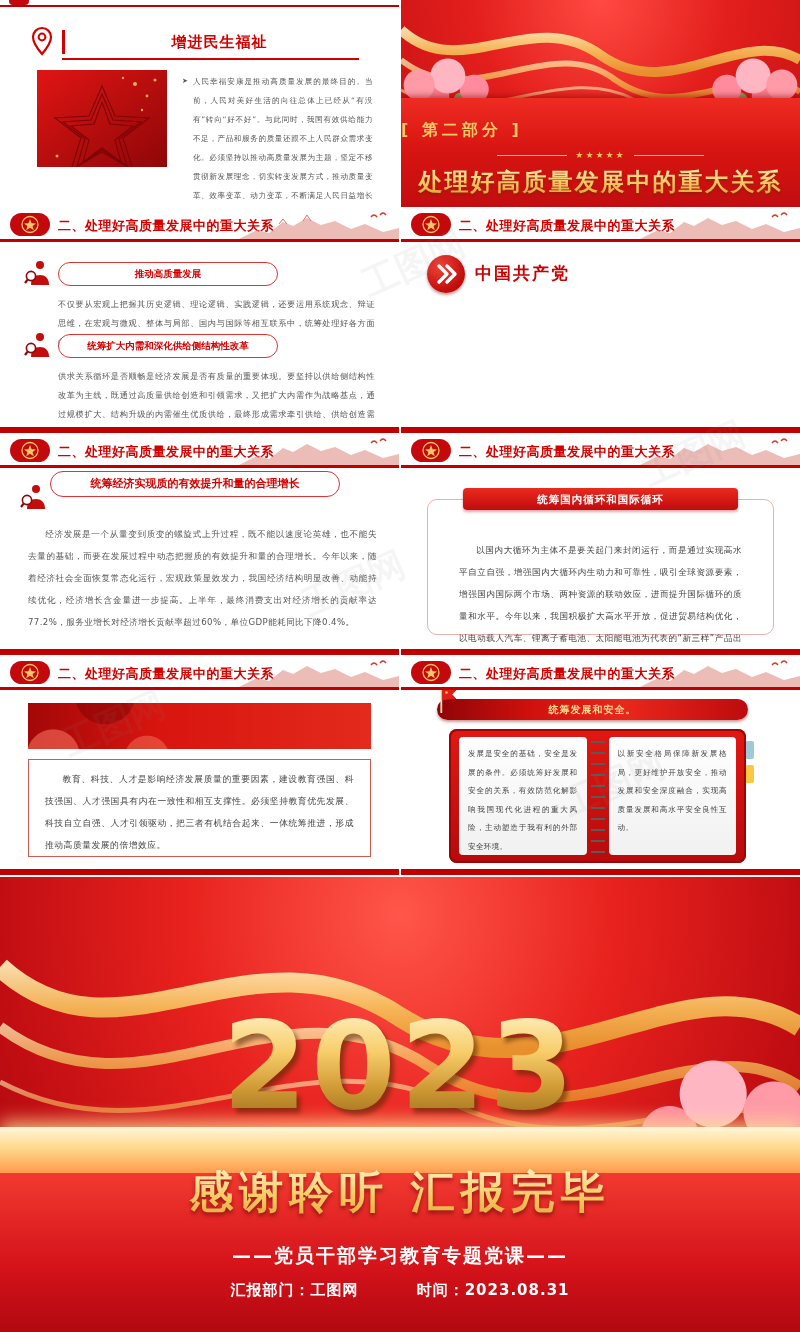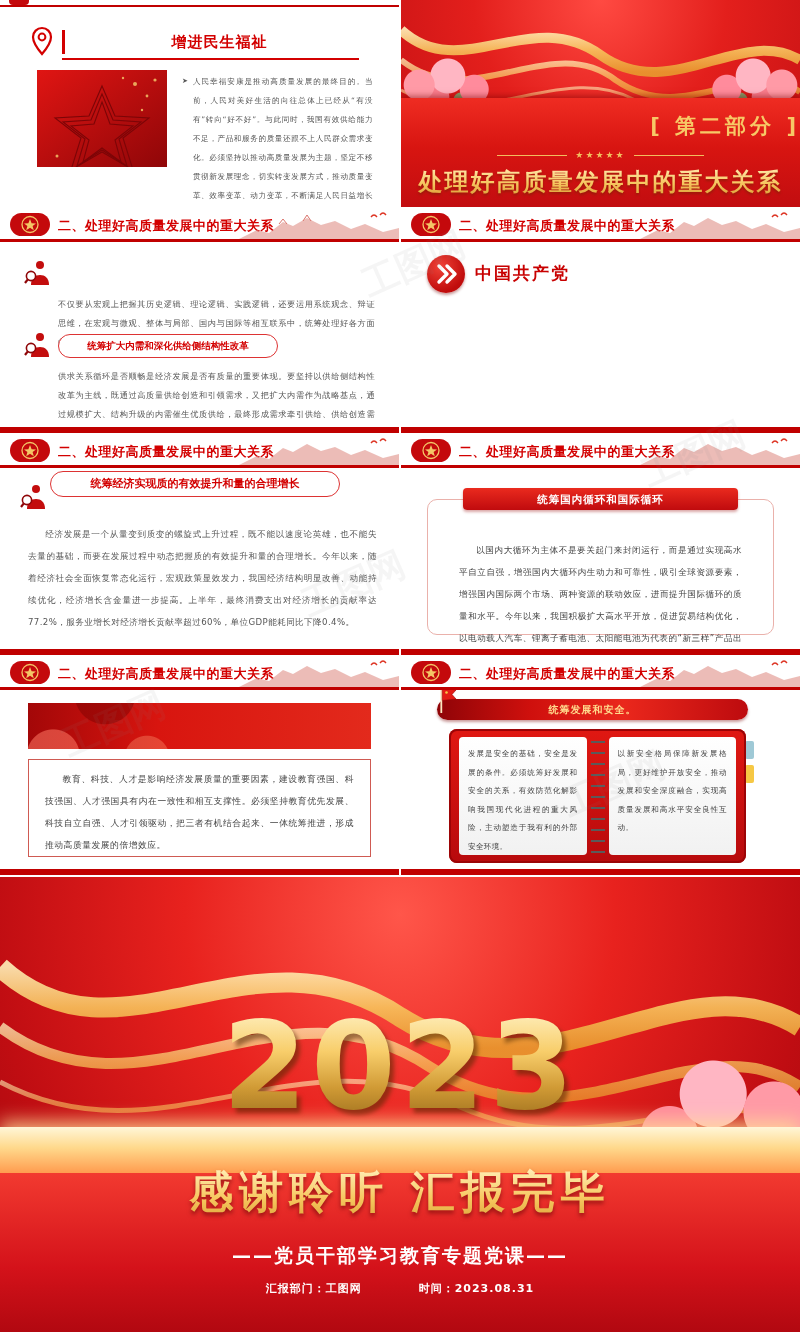--- a/index.html
+++ b/index.html
@@ -31,21 +31,21 @@
   .s1-bar{position:absolute;left:62px;top:30px;width:3px;height:24px;background:#d30000;}
   .s1-title{position:absolute;left:70px;right:30px;top:33px;text-align:center;font-size:15px;font-weight:bold;color:#d30000;letter-spacing:1px;}
   .s1-underline{position:absolute;left:62px;right:40px;top:58px;height:2px;background:#d30000;}
   .s1-img{position:absolute;left:37px;top:70px;width:130px;height:97px;}
   .s1-body{position:absolute;left:182px;right:26px;top:72px;display:flex;gap:5px;}
   .s1-bullet{color:#555;font-size:7px;line-height:19px;flex:0 0 auto;}
   .s1-text{font-size:7.6px;color:#555;line-height:19px;text-align:justify;letter-spacing:.4px;margin:0;}
   
   .cover-waves{position:absolute;left:0;top:0;width:100%;height:115px;}
   .cover-panel{position:absolute;left:0;right:0;top:98px;bottom:0;background:linear-gradient(180deg,#ef2c22 0%,#d81511 45%,#c20d10 100%);box-shadow:0 -2px 6px rgba(120,0,0,.5);}
-  .cover-part{position:absolute;top:14px;left:0;right:0;text-align:right;font-size:21px;font-weight:bold;color:#f7c866;letter-spacing:4px;}
+  .cover-part{position:absolute;top:22px;left:0;right:0;text-align:left;font-size:16px;font-weight:bold;color:#f7c866;letter-spacing:4px;}
   .cover-div{position:absolute;top:52px;left:0;right:0;display:flex;align-items:center;justify-content:center;gap:8px;}
   .dv-line{width:70px;height:1px;background:#f2bd5e;}
   .dv-stars{color:#f2bd5e;font-size:9px;letter-spacing:2px;}
   .cover-title{position:absolute;top:68px;left:0;right:0;text-align:center;font-size:24px;font-weight:800;letter-spacing:2px;
       background:linear-gradient(180deg,#ffe9ae 5%,#f6c55e 55%,#d89a33 100%);-webkit-background-clip:text;background-clip:text;color:transparent;
       filter:drop-shadow(0 2px 1px rgba(100,40,0,.45));}
   .flower{position:absolute;filter:blur(.3px);}
   
   .item-icon{position:absolute;width:28px;height:28px;}
   .pill{position:absolute;border:1px solid #d33;border-radius:13px;text-align:center;color:#d30000;font-weight:bold;background:#fff;}
@@ -86,21 +86,21 @@
   .s9-waves{position:absolute;left:0;top:30px;width:100%;height:240px;}
   .s9-band{position:absolute;left:0;right:0;top:250px;height:46px;background:linear-gradient(180deg,#fff6d8 0%,#ffd98c 45%,#ff9c4f 100%);box-shadow:0 -6px 18px rgba(255,220,150,.8);}
   .s9-bottom{position:absolute;left:0;right:0;top:296px;bottom:0;background:linear-gradient(180deg,#f23a30 0%,#d4121a 55%,#aa060e 100%);}
   .s9-year{position:absolute;top:128px;left:0;right:0;text-align:center;font-size:122px;font-weight:800;letter-spacing:4px;line-height:1;
       background:linear-gradient(180deg,#fff3c8 0%,#f8ce6b 38%,#d09a35 68%,#96691a 100%);-webkit-background-clip:text;background-clip:text;color:transparent;
       filter:drop-shadow(4px 5px 2px rgba(80,40,0,.55));z-index:4;}
   .s9-title{position:absolute;top:286px;left:0;right:0;text-align:center;font-size:44px;font-weight:800;letter-spacing:6px;
       background:linear-gradient(180deg,#ffeeb5 10%,#f7c75f 60%,#dca338 100%);-webkit-background-clip:text;background-clip:text;color:transparent;
       filter:drop-shadow(0 3px 2px rgba(90,0,0,.55));z-index:5;}
   .s9-sub{position:absolute;top:366px;left:0;right:0;text-align:center;font-size:19px;font-weight:bold;color:#fff;letter-spacing:2px;z-index:5;}
-  .s9-meta{position:absolute;top:404px;left:0;right:0;text-align:center;font-size:11px;font-weight:bold;color:#fff;letter-spacing:1px;z-index:5;}
+  .s9-meta{position:absolute;top:404px;left:0;right:0;text-align:center;font-size:15px;font-weight:bold;color:#fff;letter-spacing:1px;z-index:5;}
   .s9-meta span{margin:0 26px;}
   
   .wm{position:absolute;color:#8a8a8a;opacity:.08;font-size:36px;font-weight:bold;transform:rotate(-24deg);pointer-events:none;z-index:50;white-space:nowrap;}
 </style>
 </head>
 <body>
 
 <svg width="0" height="0" style="position:absolute">
   <defs>
     <linearGradient id="goldw" x1="0" y1="0" x2="0" y2="1">
@@ -196,20 +196,21 @@
         <path d="M2 7 Q5 3 8 7 M11 5 Q14 1 17 5" stroke="#d32" stroke-width="1.3" fill="none"></path>
       </svg>
       <div class="hdr-line"></div>
     </div>
     <svg class="item-icon" style="left:24px;top:50px;" viewBox="0 0 28 28">
       <circle cx="16" cy="6" r="4" fill="#c30d0d"></circle>
       <path d="M7 26 c0-7 4-10 9-10 s9 3 9 10 z" fill="#c30d0d"></path>
       <circle cx="7" cy="17" r="4.6" fill="#fff" stroke="#8f0608" stroke-width="1.6"></circle>
       <path d="M3.8 20.4 L1 24" stroke="#8f0608" stroke-width="2.2"></path>
     </svg>
+    <div class="pill" style="left:58px;top:53px;width:218px;height:22px;line-height:22px;font-size:9.5px;">推动高质量发展</div>
     <p class="body-txt" style="left:58px;right:24px;top:86px;font-size:8.2px;line-height:19px;">不仅要从宏观上把握其历史逻辑、理论逻辑、实践逻辑，还要运用系统观念、辩证思维，在宏观与微观、整体与局部、国内与国际等相互联系中，统筹处理好各方面的重大关系。</p>
     <svg class="item-icon" style="left:24px;top:122px;" viewBox="0 0 28 28">
       <circle cx="16" cy="6" r="4" fill="#c30d0d"></circle>
       <path d="M7 26 c0-7 4-10 9-10 s9 3 9 10 z" fill="#c30d0d"></path>
       <circle cx="7" cy="17" r="4.6" fill="#fff" stroke="#8f0608" stroke-width="1.6"></circle>
       <path d="M3.8 20.4 L1 24" stroke="#8f0608" stroke-width="2.2"></path>
     </svg>
     <div class="pill" style="left:58px;top:125px;width:218px;height:22px;line-height:22px;font-size:9.5px;">统筹扩大内需和深化供给侧结构性改革</div>
     <p class="body-txt" style="left:58px;right:24px;top:158px;font-size:8.2px;line-height:19px;">供求关系循环是否顺畅是经济发展是否有质量的重要体现。要坚持以供给侧结构性改革为主线，既通过高质量供给创造和引领需求，又把扩大内需作为战略基点，通过规模扩大、结构升级的内需催生优质供给，最终形成需求牵引供给、供给创造需求的更高水平动态平衡。</p>
     <div class="foot"></div>

